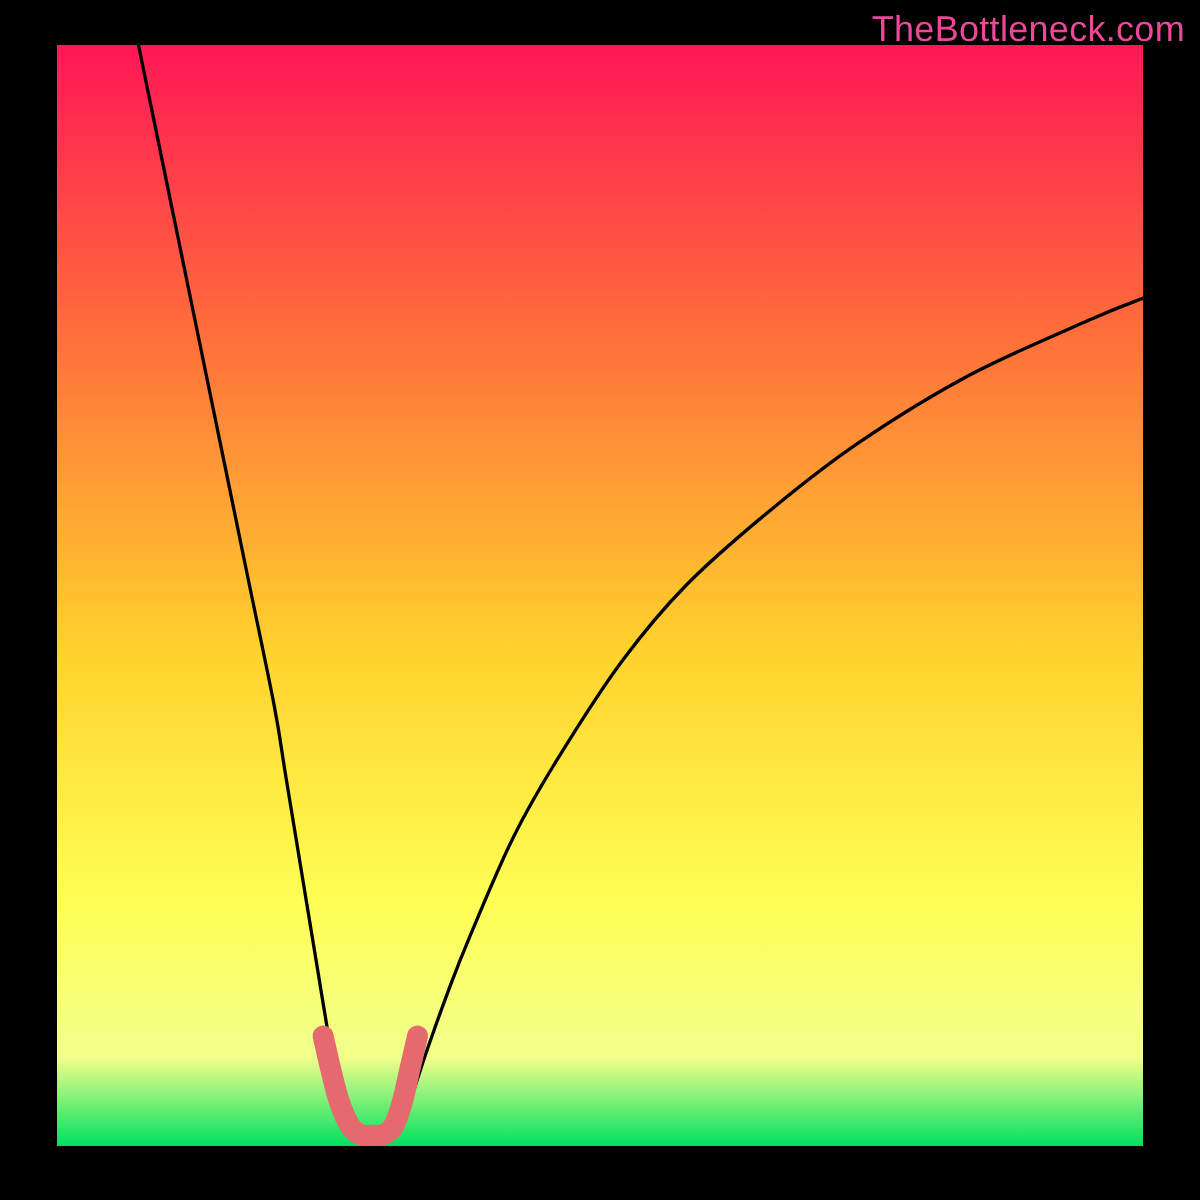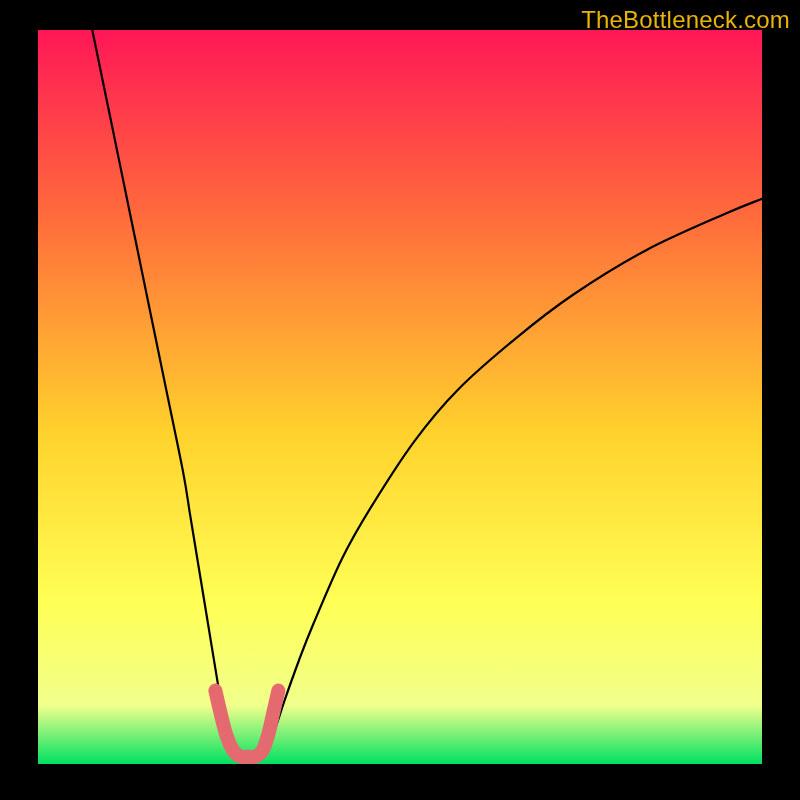--- a/index.html
+++ b/index.html
@@ -15,21 +15,21 @@
     width: 800px;
     height: 800px;
   }
   .watermark {
     position: absolute;
     top: 6px;
     right: 10px;
     font-family: Arial, Helvetica, sans-serif;
     font-size: 24px;
     font-weight: 500;
-    color: #eab308;
+    color: #ec4899;
     z-index: 10;
     letter-spacing: 0.2px;
   }
   svg.plot {
     position: absolute;
     left: 0;
     top: 0;
   }
 </style>
 </head>

